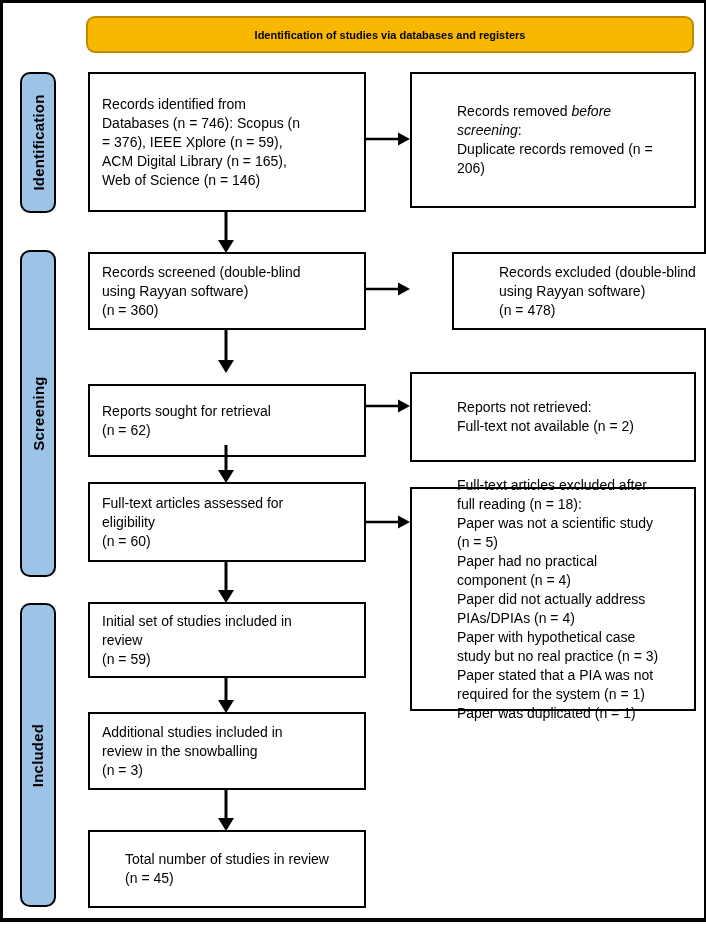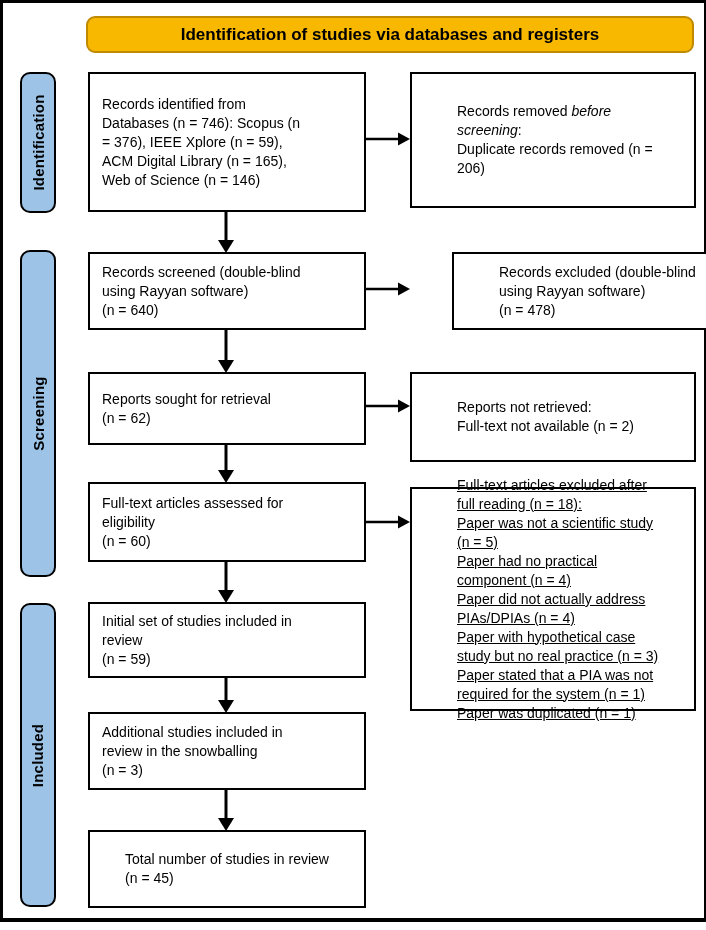--- a/index.html
+++ b/index.html
@@ -13,21 +13,21 @@
     border: 3px solid #000; border-right-width: 2px; border-bottom-width: 4px;
     box-sizing: border-box; background: #fff;
   }
   .banner {
     position: absolute; left: 86px; top: 16px; width: 608px; height: 37px;
     box-sizing: border-box;
     background: var(--banner-bg, #F7B500);
     border: 2px solid var(--banner-border, #BF8F00);
     border-radius: 9px;
     display: flex; align-items: center; justify-content: center;
-    font-weight: bold; font-size: 17px;
+    font-weight: bold; font-size: 11px;
   }
   .stage {
     position: absolute; left: 20px; width: 36px;
     box-sizing: border-box;
     background: var(--stage-bg, #9DC3E6);
     border: 2px solid #000; border-radius: 10px;
     display: flex; align-items: center; justify-content: center;
   }
   .stage-label {
     transform: rotate(-90deg); white-space: nowrap;
@@ -67,23 +67,23 @@
 <div class="box lcol" style="top:72px; height:140px;">
   <div class="txt">Records identified from
 Databases (n = 746): Scopus (n
 = 376), IEEE Xplore (n = 59),
 ACM Digital Library (n = 165),
 Web of Science (n = 146)</div>
 </div>
 <div class="box lcol" style="top:252px; height:78px;">
   <div class="txt">Records screened (double-blind
 using Rayyan software)
-(n = 640)</div>
+(n = 360)</div>
 </div>
-<div class="box lcol" style="top:372px; height:73px;">
+<div class="box lcol" style="top:384px; height:73px;">
   <div class="txt">Reports sought for retrieval
 (n = 62)</div>
 </div>
 <div class="box lcol" style="top:482px; height:80px;">
   <div class="txt">Full-text articles assessed for
 eligibility
 (n = 60)</div>
 </div>
 <div class="box lcol" style="top:602px; height:76px;">
   <div class="txt">Initial set of studies included in
@@ -108,21 +108,21 @@
 </div>
 <div class="box rcol" style="top:252px; height:78px;margin-left:42px;">
   <div class="txt">Records excluded (double-blind
 using Rayyan software)
 (n = 478)</div>
 </div>
 <div class="box rcol" style="top:372px; height:90px;">
   <div class="txt">Reports not retrieved:
 Full-text not available (n = 2)</div>
 </div>
-<div class="box rcol" style="top:487px; height:224px;text-decoration:underline;">
+<div class="box rcol" style="top:487px; height:224px;">
   <div class="txt">Full-text articles excluded after
 full reading (n = 18):
 Paper was not a scientific study
 (n = 5)
 Paper had no practical
 component (n = 4)
 Paper did not actually address
 PIAs/DPIAs (n = 4)
 Paper with hypothetical case
 study but no real practice (n = 3)

